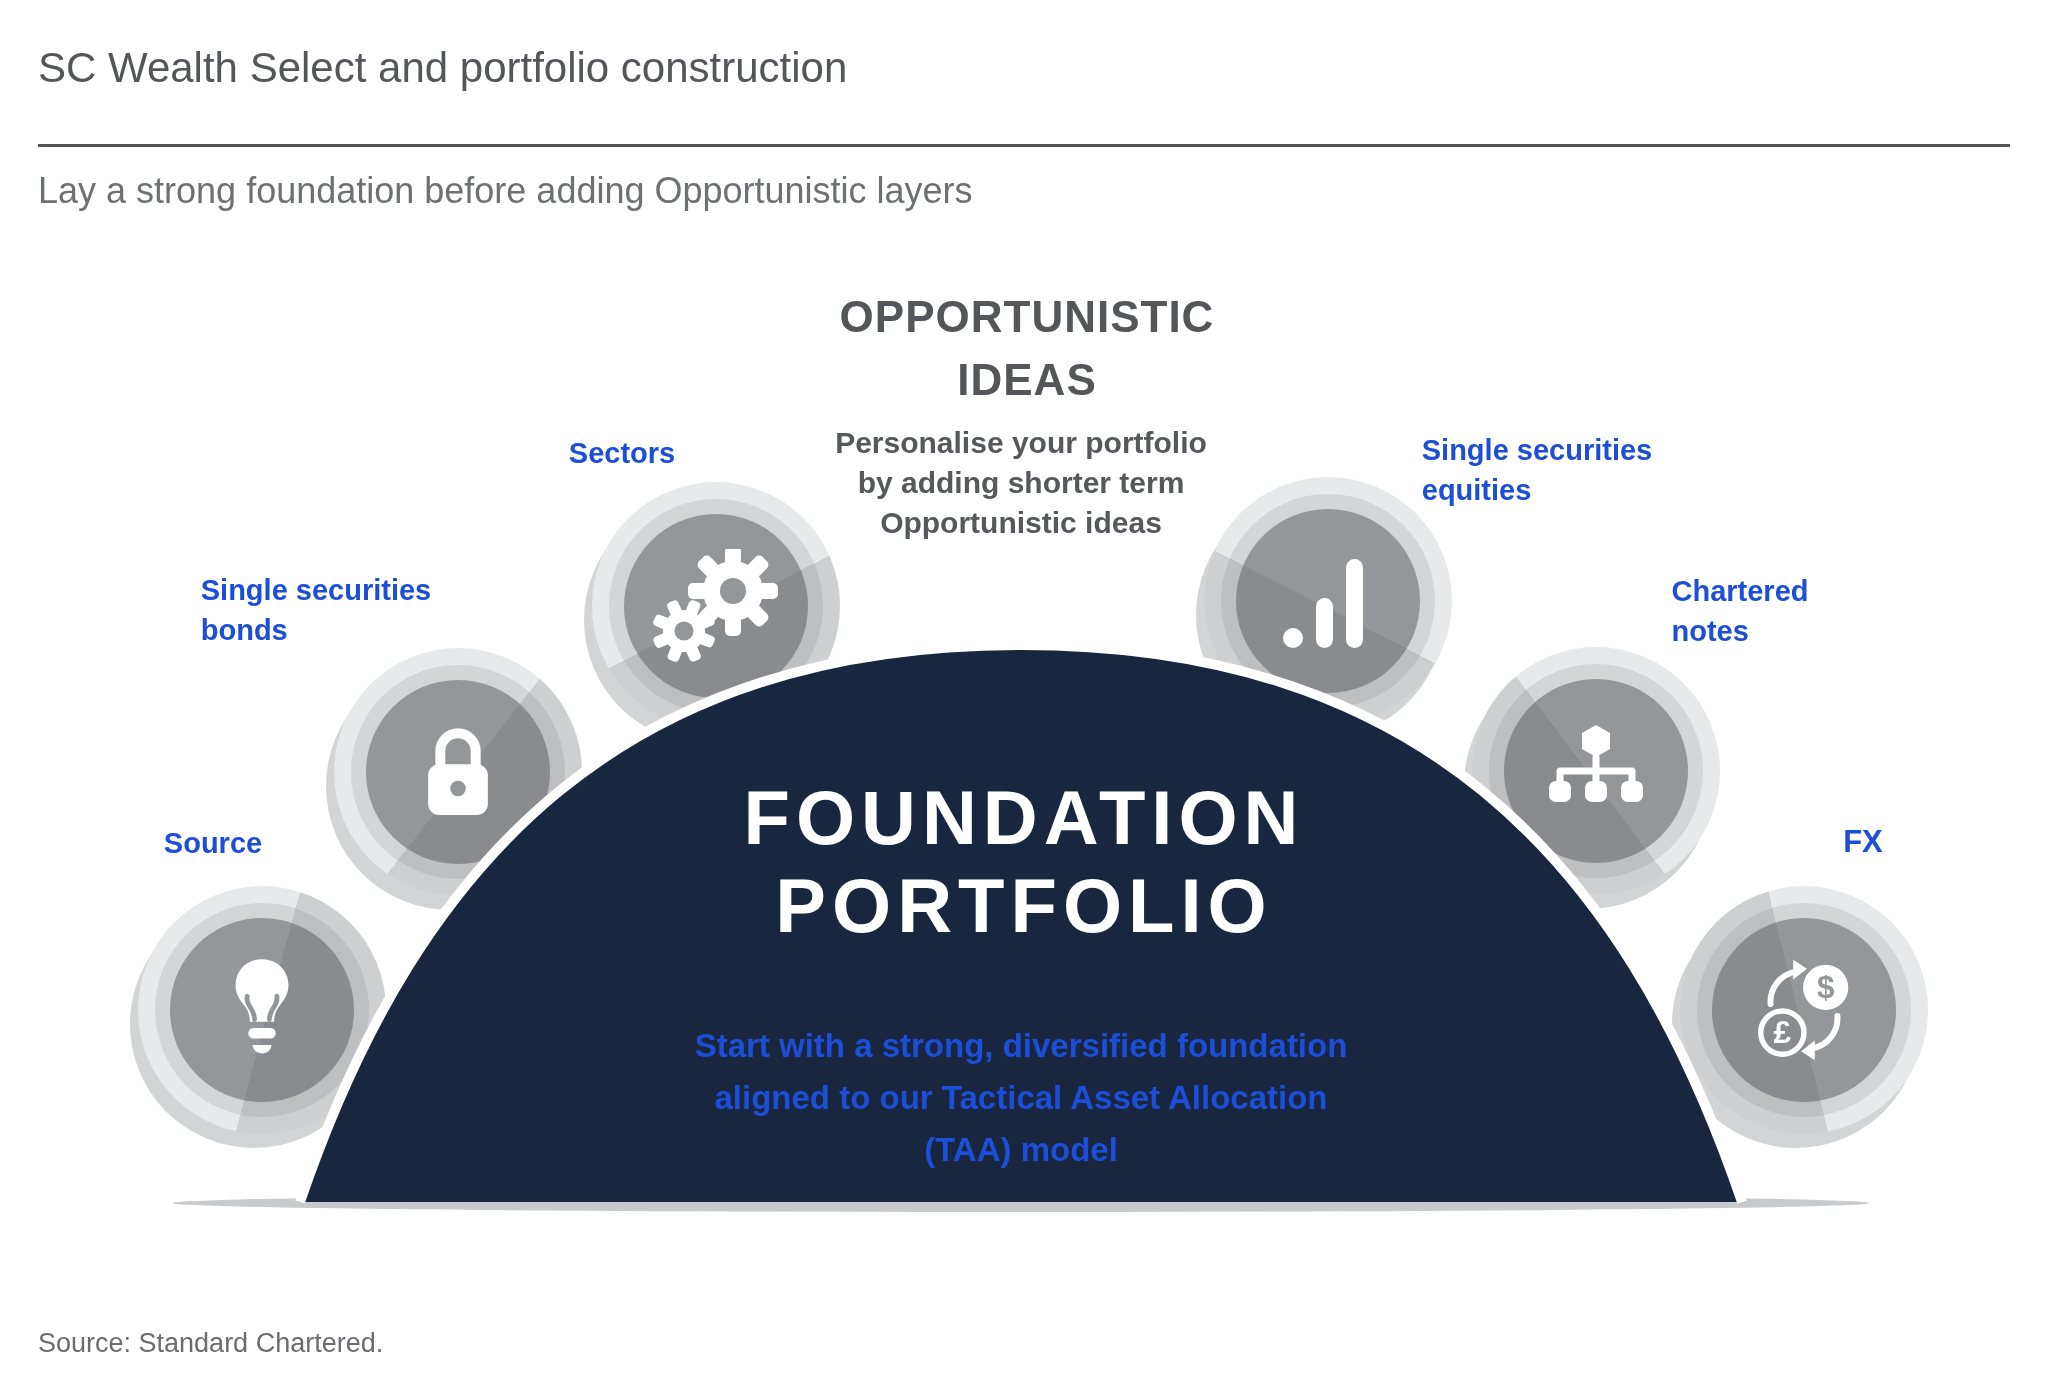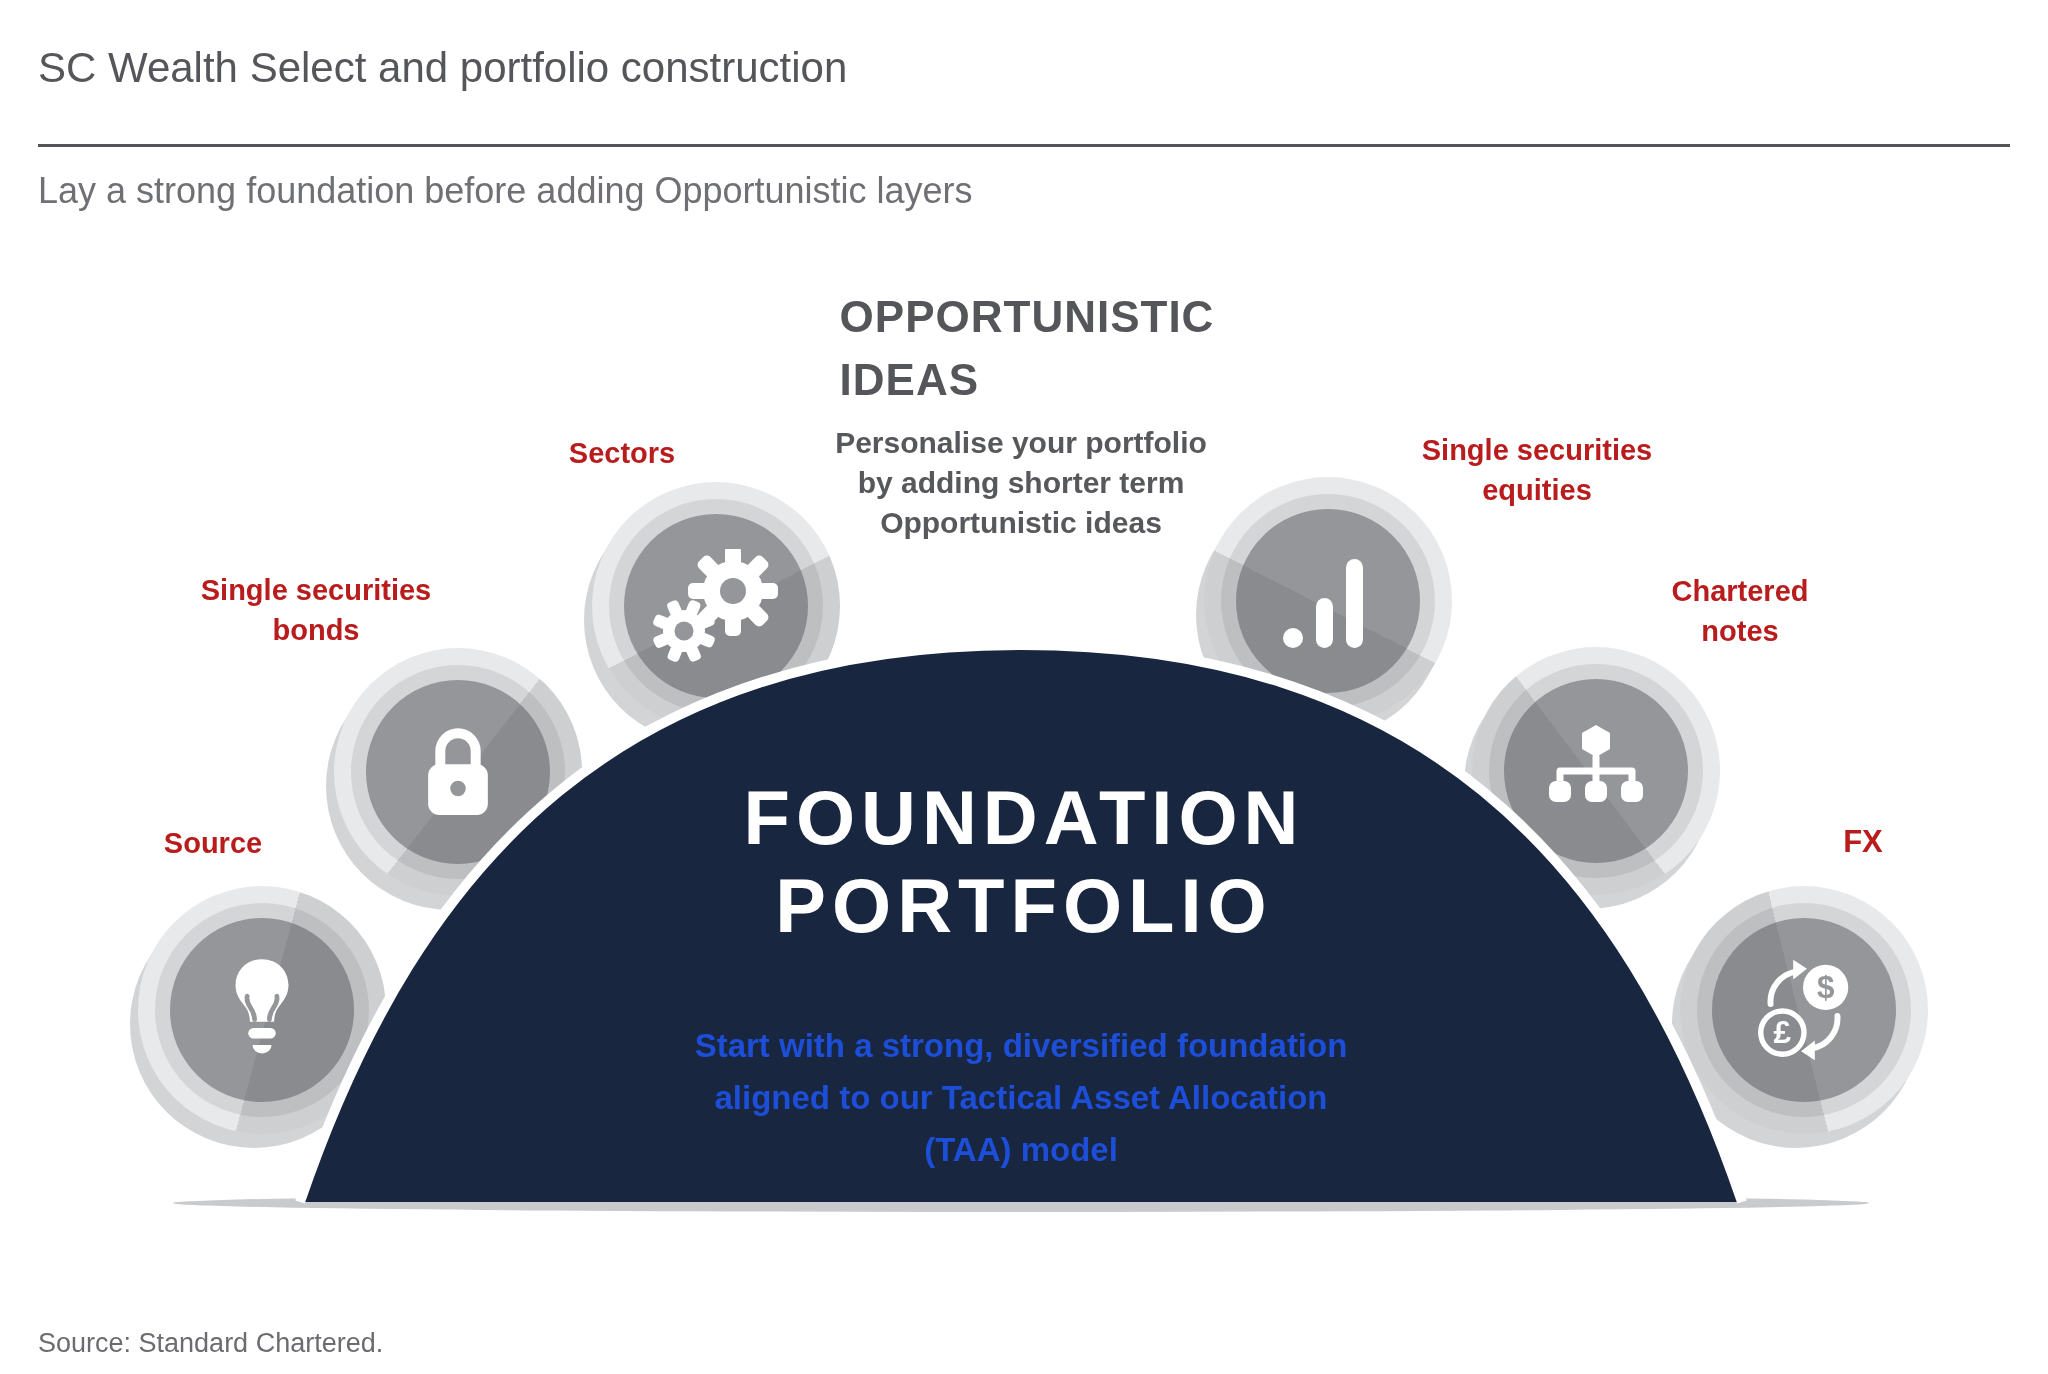--- a/index.html
+++ b/index.html
@@ -31,33 +31,33 @@
   .sat .band{inset:0;background:linear-gradient(var(--ba,180deg),rgba(0,0,0,0) 52%,rgba(88,90,93,.18) 52%);}
   .sat .icon{position:absolute;left:50%;top:50%;transform:translate(-50%,-50%);}
   .sat-themes  {left:262px; top:1010px; --ba:105deg;}
   .sat-bonds   {left:458px; top:772px;  --ba:128deg;}
   .sat-sectors {left:716px; top:606px;  --ba:153deg;}
   .sat-equities{left:1328px;top:601px;  --ba:207deg;}
   .sat-notes   {left:1596px;top:771px;  --ba:233deg;}
   .sat-fx      {left:1804px;top:1010px; --ba:256deg;}
   
   .sat-label{
-    position:absolute;transform:translate(-50%,-50%);text-align:center;
-    font-size:29px;line-height:40px;font-weight:700;color:#b91c1c;white-space:nowrap;z-index:2;
+    position:absolute;transform:translate(-50%,-50%);
+    font-size:29px;line-height:40px;font-weight:700;color:#1d4ed8;white-space:nowrap;z-index:2;
   }
   .label-themes  {left:213px; top:843px;}
   .label-bonds   {left:316px; top:610px;}
   .label-sectors {left:622px; top:453px;}
   .label-equities{left:1537px;top:470px;}
   .label-notes   {left:1740px;top:611px;}
   .label-fx      {left:1863px;top:842px;font-size:31px;}
   
   .opp-title{
     position:absolute;left:1027px;top:348px;transform:translate(-50%,-50%);
-    text-align:left;font-size:44px;line-height:63px;font-weight:700;
+    text-align:center;font-size:44px;line-height:63px;font-weight:700;
     color:#55565a;letter-spacing:1px;white-space:nowrap;z-index:2;
   }
   .opp-desc{
     position:absolute;left:1021px;top:483px;transform:translate(-50%,-50%);
     text-align:center;font-size:30px;line-height:40px;font-weight:700;color:#57585b;
     white-space:nowrap;z-index:2;
   }
   
   .dome-svg{position:absolute;left:0;top:0;z-index:5;}
   .fnd-title{

